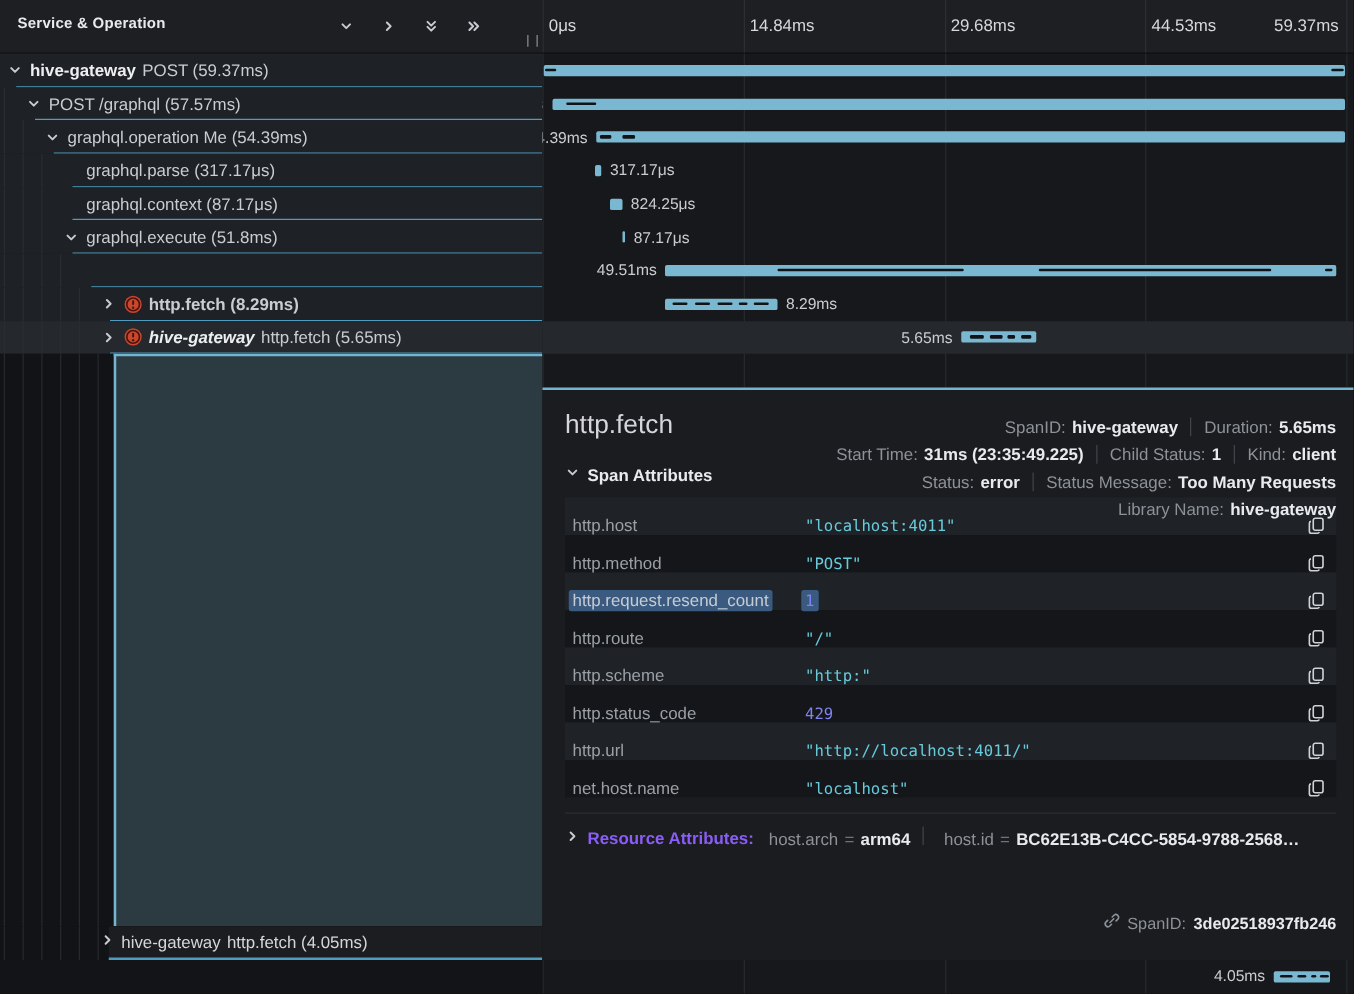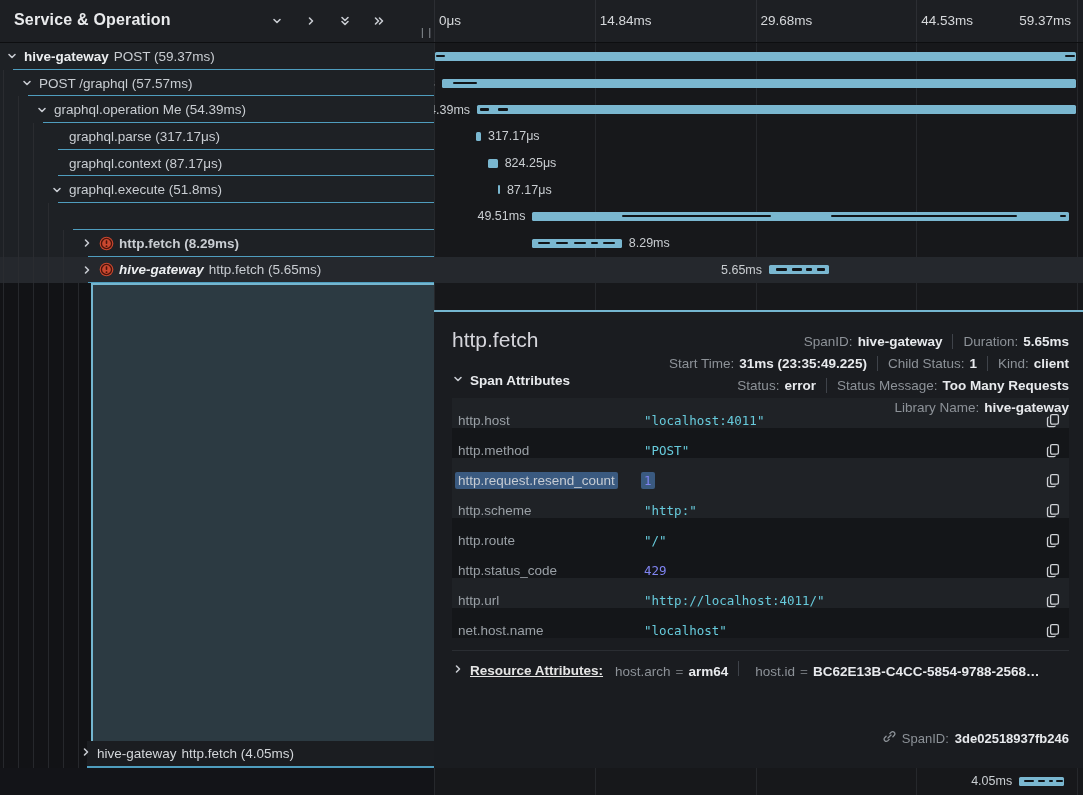--- a/index.html
+++ b/index.html
@@ -3,21 +3,21 @@
 <meta charset="utf-8">
 <style>
   * { margin:0; padding:0; box-sizing:border-box; }
   html,body { background:#0e0f11; }
   body { font-family:"Liberation Sans", sans-serif; }
   #app { position:relative; width:1083px; height:795px; background:#131418; overflow:hidden; color:#d3d6da; }
 
   
   #left-panel { position:absolute; left:0; top:0; width:434px; height:795px; }
   #left-header { position:relative; height:43px; background:#1d1f23; border-bottom:1px solid #0d0e10; }
-  #left-header .title { position:absolute; left:14px; top:11px; font-size:16px; font-weight:bold; color:#e9eaec; letter-spacing:.2px; }
+  #left-header .title { position:absolute; left:14px; top:11px; font-size:12px; font-weight:bold; color:#e9eaec; letter-spacing:.2px; }
   #header-icons { position:absolute; right:48px; top:14px; display:flex; gap:20px; }
   #header-icons .hicon { width:14px; height:14px; display:inline-flex; align-items:center; justify-content:center; cursor:pointer; }
   #panel-grip { position:absolute; right:2px; bottom:4px; font-size:10px; color:#9aa0a6; letter-spacing:1px; cursor:col-resize; }
 
   #tree-rows { position:relative; background:#1e2125; }
   .trow { position:relative; height:26.7px; overflow:hidden; background:#1e2125; }
   .trow.selected { background:#25282d; }
   .trow .underline { position:absolute; bottom:0; height:1px; right:0; background:#4f9dbe; }
   .trow .guide { position:absolute; top:0; bottom:0; width:1px; background:#2a2c30; }
   .trow .content { position:absolute; top:0; height:100%; display:flex; align-items:center; gap:5px; font-size:13.5px; white-space:nowrap; }
@@ -68,21 +68,21 @@
   .akey { width:186px; flex:0 0 186px; color:#9aa0a6; }
   .aval { flex:1; font-family:"DejaVu Sans Mono", monospace; font-size:12.5px; }
   .aval.string { color:#67cbdc; }
   .aval.number { color:#7f84f0; }
   .sel-hl { background:#3a5a80; border-radius:2px; padding:1px 3px; margin-left:-3px; }
   .akey .sel-hl { color:#c6ccd3; }
   .copy-btn { width:16px; flex:0 0 16px; display:inline-flex; justify-content:center; cursor:pointer; }
 
   #detail-divider { margin-top:12px; border-top:1px solid #2a2d32; }
   #resource-line { display:flex; align-items:center; margin-top:10px; font-size:13.5px; gap:6px; white-space:nowrap; overflow:hidden; }
-  #resource-line .rtitle { font-weight:bold; color:#e5e5e5;text-decoration:underline; }
+  #resource-line .rtitle { font-weight:bold; color:#8b5cf6; }
   .rkey { color:#8d9298; margin-left:6px; }
   .req { color:#6f7378; margin:0 5px; }
   .rval { color:#e8eaed; font-weight:bold; }
   .rsep { display:inline-block; width:1px; height:15px; background:#3f434a; margin:0 10px; }
   #spanid-line { position:absolute; right:14px; bottom:22px; display:flex; align-items:center; gap:6px; font-size:13px; }
   #spanid-line .sid-label { color:#8d9298; }
   #spanid-line .sid-value { color:#e8eaed; font-weight:bold; }
 
   #footer-right { position:relative; height:27px; background:#17181b; overflow:hidden; }
 </style>
@@ -419,33 +419,33 @@
           <div class="arow alt0">
             <div class="akey"><span class="sel-hl">http.request.resend_count</span></div>
             <div class="aval number"><span class="sel-hl">1</span></div>
             <span class="copy-btn">
               <svg width="14" height="15" viewBox="0 0 14 15">
                 <rect x="4.6" y="1.6" width="7.8" height="9.6" rx="1.6" fill="none" stroke="#cfd2d6" stroke-width="1.3"></rect>
                 <path d="M9.4 12.6 A1.5 1.5 0 0 1 8 13.6 H3.2 A1.7 1.7 0 0 1 1.5 11.9 V5.6 A1.5 1.5 0 0 1 2.8 4.1" fill="none" stroke="#cfd2d6" stroke-width="1.3"></path>
               </svg>
             </span>
           </div>
+          <div class="arow alt1">
+            <div class="akey">http.route</div>
+            <div class="aval string">"/"</div>
+            <span class="copy-btn">
+              <svg width="14" height="15" viewBox="0 0 14 15">
+                <rect x="4.6" y="1.6" width="7.8" height="9.6" rx="1.6" fill="none" stroke="#cfd2d6" stroke-width="1.3"></rect>
+                <path d="M9.4 12.6 A1.5 1.5 0 0 1 8 13.6 H3.2 A1.7 1.7 0 0 1 1.5 11.9 V5.6 A1.5 1.5 0 0 1 2.8 4.1" fill="none" stroke="#cfd2d6" stroke-width="1.3"></path>
+              </svg>
+            </span>
+          </div>
           <div class="arow alt0">
             <div class="akey">http.scheme</div>
             <div class="aval string">"http:"</div>
-            <span class="copy-btn">
-              <svg width="14" height="15" viewBox="0 0 14 15">
-                <rect x="4.6" y="1.6" width="7.8" height="9.6" rx="1.6" fill="none" stroke="#cfd2d6" stroke-width="1.3"></rect>
-                <path d="M9.4 12.6 A1.5 1.5 0 0 1 8 13.6 H3.2 A1.7 1.7 0 0 1 1.5 11.9 V5.6 A1.5 1.5 0 0 1 2.8 4.1" fill="none" stroke="#cfd2d6" stroke-width="1.3"></path>
-              </svg>
-            </span>
-          </div>
-          <div class="arow alt1">
-            <div class="akey">http.route</div>
-            <div class="aval string">"/"</div>
             <span class="copy-btn">
               <svg width="14" height="15" viewBox="0 0 14 15">
                 <rect x="4.6" y="1.6" width="7.8" height="9.6" rx="1.6" fill="none" stroke="#cfd2d6" stroke-width="1.3"></rect>
                 <path d="M9.4 12.6 A1.5 1.5 0 0 1 8 13.6 H3.2 A1.7 1.7 0 0 1 1.5 11.9 V5.6 A1.5 1.5 0 0 1 2.8 4.1" fill="none" stroke="#cfd2d6" stroke-width="1.3"></path>
               </svg>
             </span>
           </div>
           <div class="arow alt1">
             <div class="akey">http.status_code</div>
             <div class="aval number">429</div>

